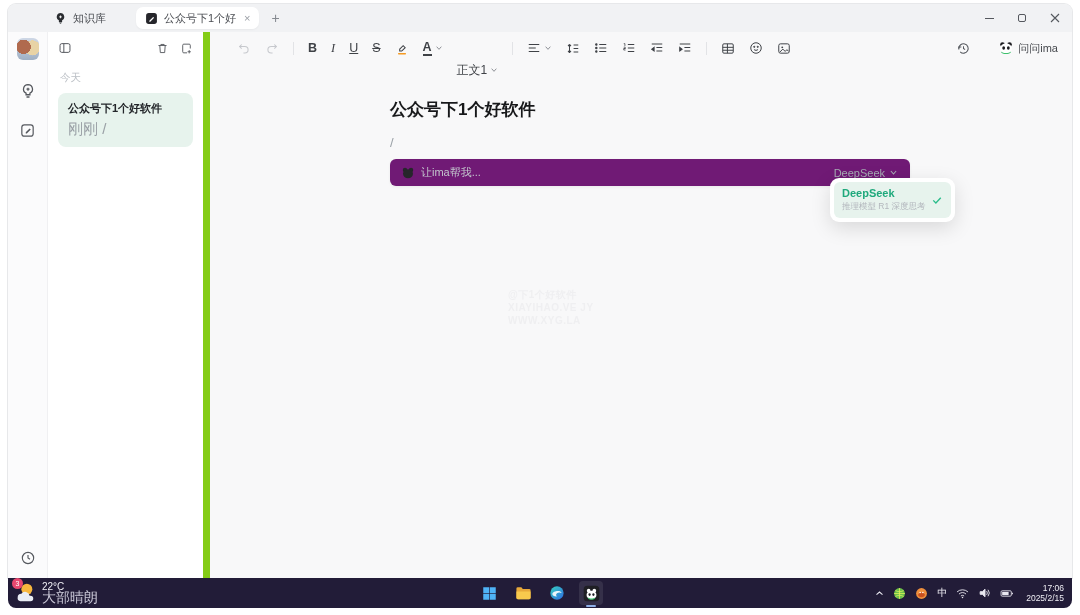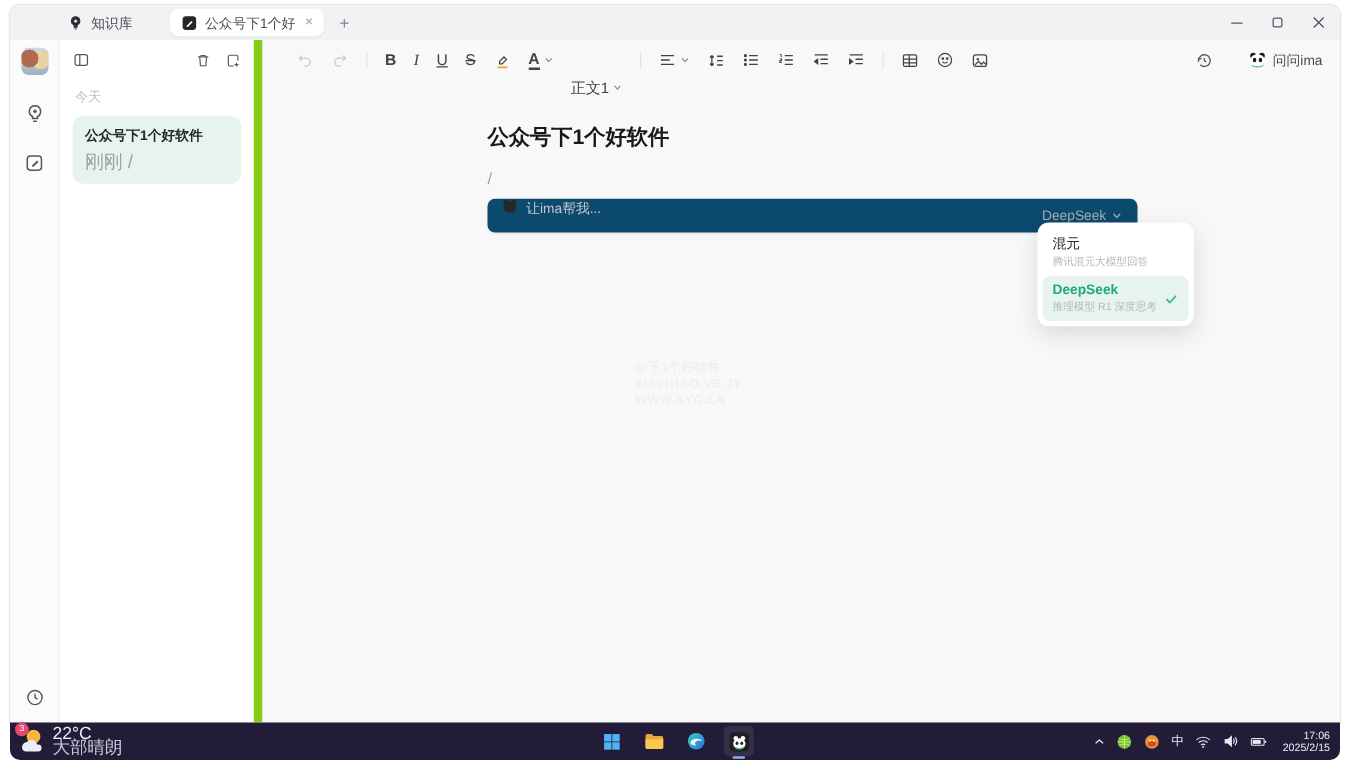--- a/index.html
+++ b/index.html
@@ -48,41 +48,41 @@
   .tb-s { text-decoration:line-through; }
   .tb-a { font-weight:600; border-bottom:2px solid #3f4247; line-height:13px; }
   .tb-style { font-size:12px;margin-top:44px; }
   .toolbar-right { position:absolute; top:3px; right:14px; height:26px; display:flex; align-items:center; gap:28px; color:#55585e; }
   .ask-ima { display:flex; align-items:center; gap:5px; font-size:11px; color:#46494e; }
 
   
   .editor { position:absolute; left:180px; top:66px; width:520px; }
   .doc-title { font-size:17px; font-weight:700; color:#17181a; }
   .doc-slash { margin-top:14px; font-size:13px; color:#9aa0a6; }
-  .prompt-box { margin-top:9px; background:#0c4a6e; border-radius:6px; height:27px; display:flex; padding:0 12px; box-shadow:0 1px 3px rgba(0,0,0,.06); }
+  .prompt-box { margin-top:9px; background:#701a75; border-radius:6px; height:27px; display:flex; align-items:center; padding:0 12px; box-shadow:0 1px 3px rgba(0,0,0,.06); }
   .prompt-ph { flex:1; font-size:11px; color:#c3c7ce; margin-left:7px; }
   .model-sel { display:flex; align-items:center; gap:4px; font-size:11px; color:#a6abb3; }
 
   .model-menu { position:absolute; left:620px; top:146px; width:125px; background:#fff; border-radius:9px; box-shadow:0 6px 20px rgba(0,0,0,.13); padding:4px; z-index:5; }
   .mm-item { padding:5px 8px; border-radius:6px; display:flex; align-items:center; }
   .mm-txt { flex:1; }
   .mm-title { font-size:11px; color:#2a2d31; }
   .mm-sub { font-size:8.5px; color:#b3b7bd; margin-top:2px; }
   .mm-selected { background:#e7f3ed; }
   .mm-selected .mm-title { color:#1fa97c; font-weight:600; }
 
   .watermark { position:absolute; left:298px; top:256px; font-size:10px; font-weight:700; color:#efeff1; line-height:13px; letter-spacing:.5px; }
 
   
   .taskbar { position:absolute; left:8px; top:578px; width:1064px; height:30px; background:#221c38; border-radius:0 0 8px 8px; }
   .tb-weather { position:absolute; left:6px; top:3px; display:flex; align-items:center; gap:6px; }
   .weather-icon-wrap { position:relative; width:22px; height:22px; }
   .weather-badge { position:absolute; left:-2px; top:-3px; min-width:11px; height:11px; border-radius:6px; background:#e8476f; color:#fff; font-size:7px; line-height:11px; text-align:center; padding:0 2px; }
   .weather-txt { line-height:11px; }
-  .weather-temp { font-size:14px; color:#f0eff5; }
+  .weather-temp { font-size:10px; color:#f0eff5; }
   .weather-cond { font-size:14px; color:#c9c7d6; }
   .tb-center { position:absolute; left:50%; top:0; height:30px; transform:translateX(-50%); display:flex; align-items:center; gap:10px; }
   .tb-app { width:24px; height:24px; display:flex; align-items:center; justify-content:center; border-radius:4px; position:relative; }
   .tb-app-active { background:rgba(255,255,255,.09); }
   .tb-app-active::after { content:""; position:absolute; bottom:-2px; left:7px; width:10px; height:2px; border-radius:1px; background:#8fb0e8; }
   .tb-tray { position:absolute; right:8px; top:0; height:30px; display:flex; align-items:center; gap:9px; color:#e9e8f0; }
   .ime { font-size:10px; color:#efeef4; }
   .tb-clock { text-align:right; font-size:8.5px; color:#efeef4; line-height:10.5px; margin-left:3px; }
   svg { display:block; }
 </style>
@@ -320,26 +320,20 @@
           <span class="model-sel">
             <span>DeepSeek</span>
             <svg width="9" height="9" viewBox="0 0 12 12">
                 <path d="M2.5 4l3.5 4 3.5-4" fill="none" stroke="#a6abb3" stroke-width="1.4"></path>
               </svg>
           </span>
         </div>
       </div>
 
       <div class="model-menu">
-        <div class="mm-item">
-          <span class="mm-txt">
-            <div class="mm-title">混元</div>
-            <div class="mm-sub">腾讯混元大模型回答</div>
-          </span>
-        </div>
         <div class="mm-item mm-selected">
           <span class="mm-txt">
             <div class="mm-title">DeepSeek</div>
             <div class="mm-sub">推理模型 R1 深度思考</div>
           </span>
           <span>
             <svg width="12" height="12" viewBox="0 0 16 16">
                 <path d="M3 8.5l3.5 3.5L13 5" fill="none" stroke="#2bbd8b" stroke-width="1.8"></path>
               </svg>
           </span>

